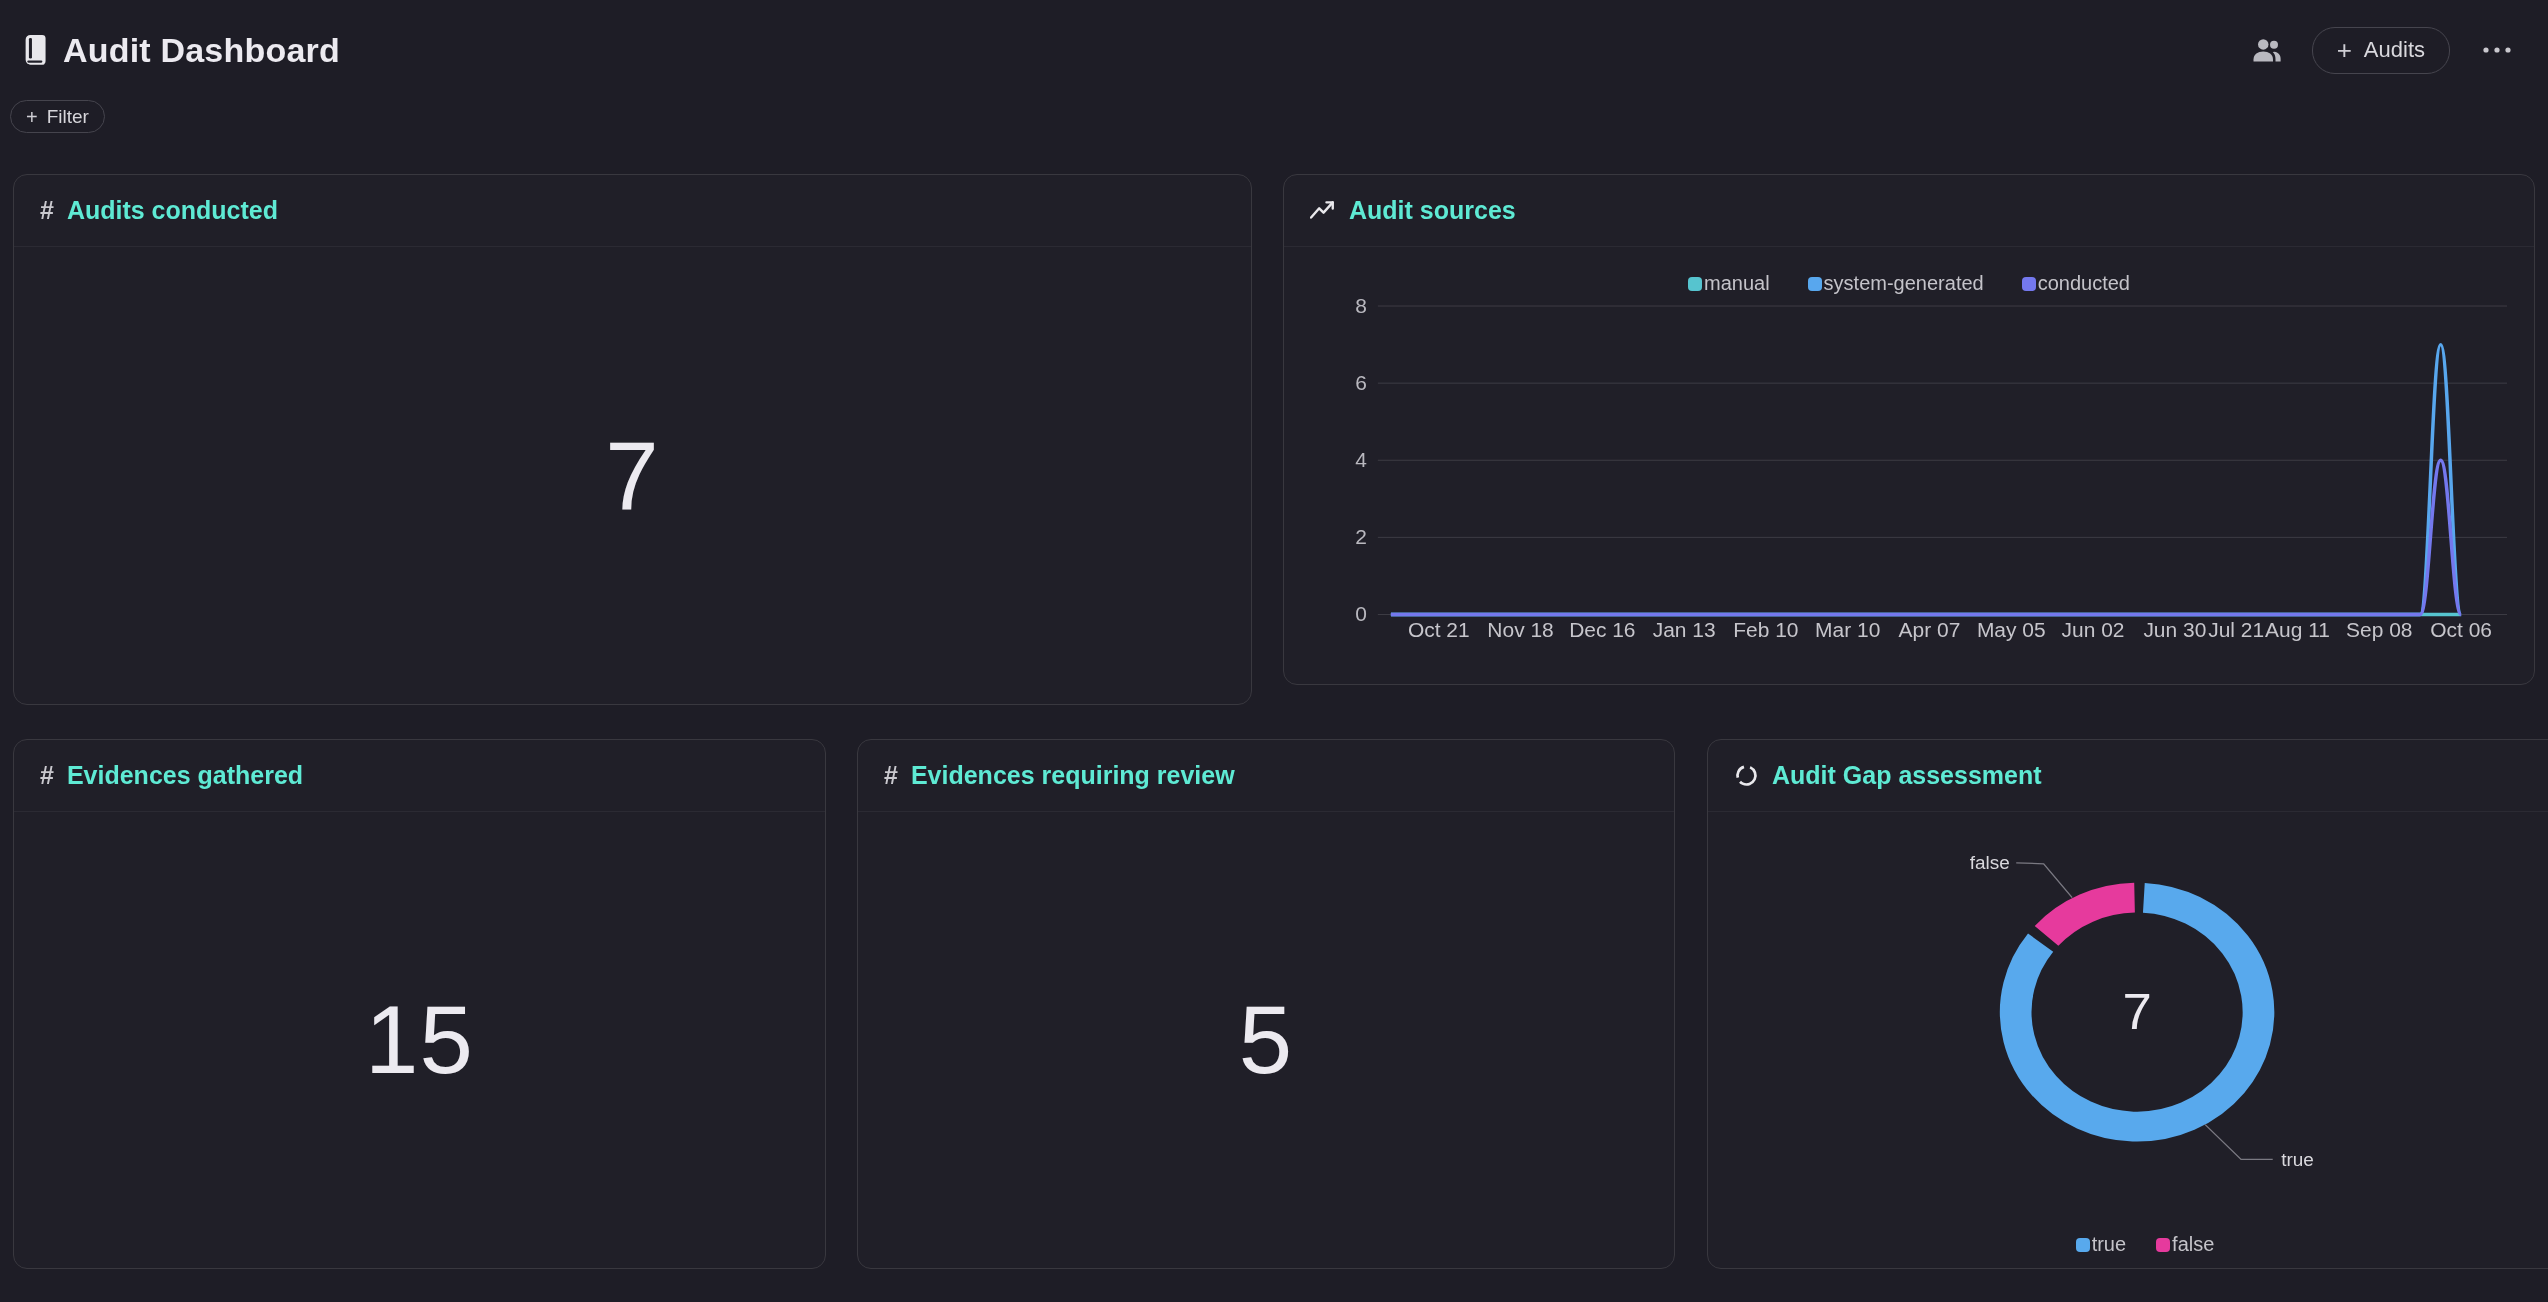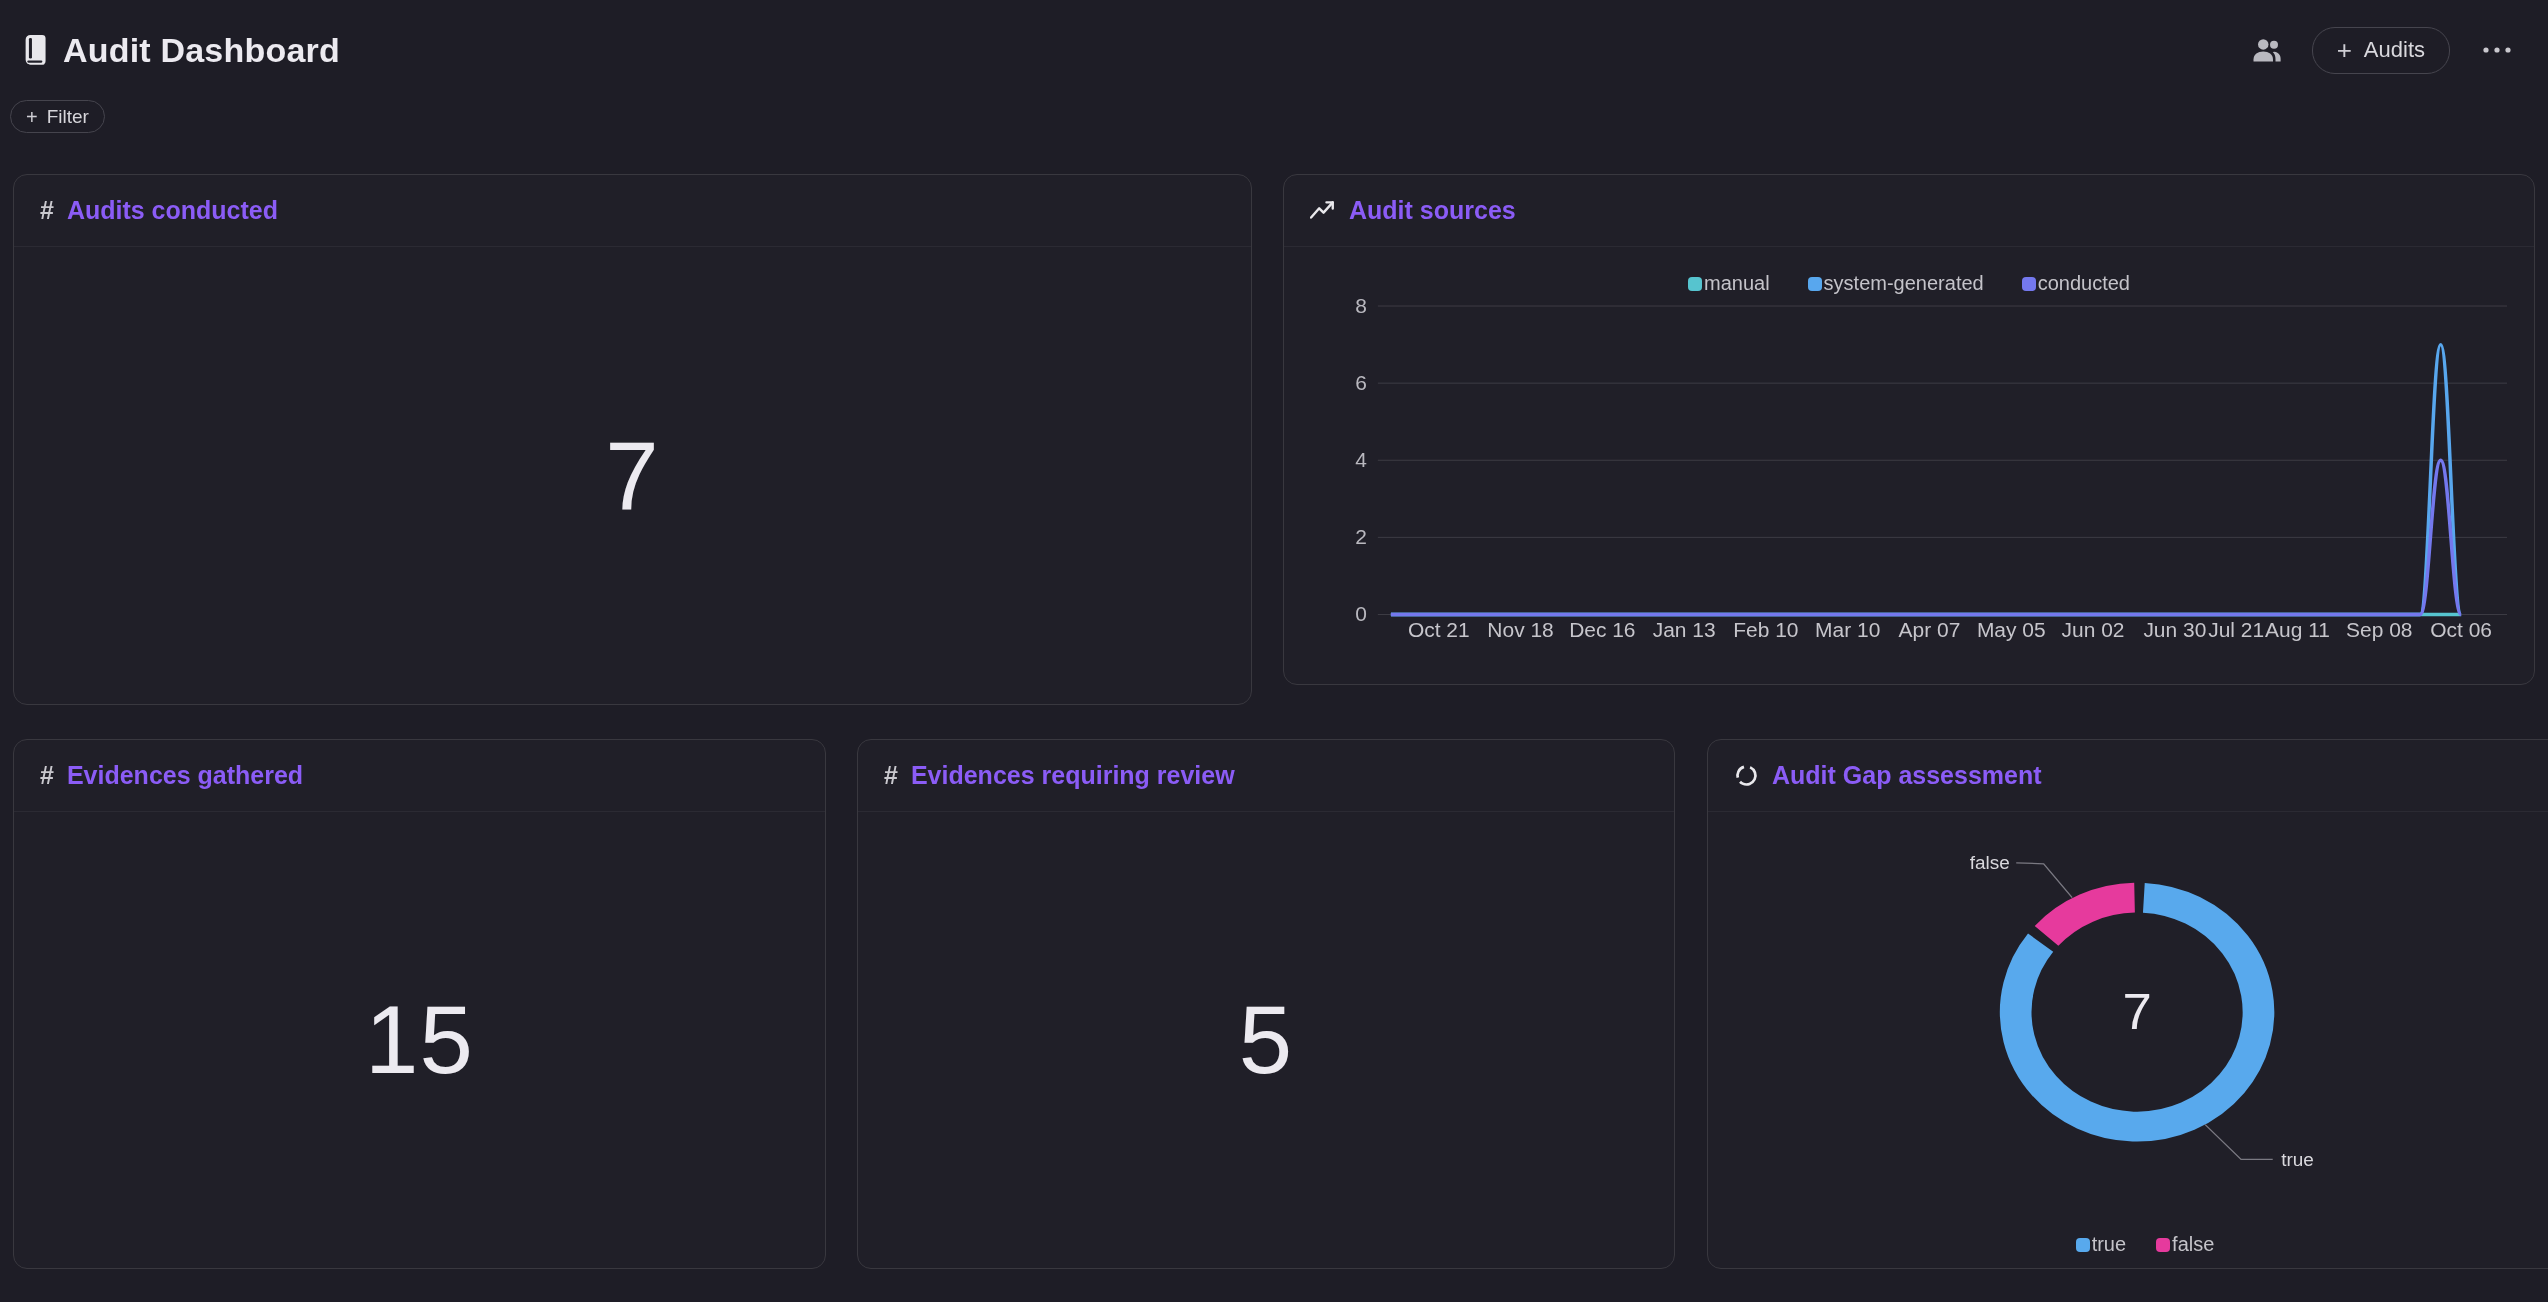--- a/index.html
+++ b/index.html
@@ -35,21 +35,21 @@
   
   .card {
     position:absolute; background:#201f28;
     border:1px solid #39383f; border-radius:14px;
     display:flex; flex-direction:column; overflow:hidden;
   }
   .card-header {
     height:72px; flex:0 0 72px; display:flex; align-items:center; gap:13px;
     padding:0 26px; border-bottom:1px solid #2b2a33;
   }
-  .card-title { font-size:25px; font-weight:700; color:#8b5cf6; }
+  .card-title { font-size:25px; font-weight:700; color:#5eead4; }
   .hash-glyph { font-size:25px; font-weight:700; color:#c9c8ce; }
   .card-body { position:relative; flex:1; }
   .stat-body { display:flex; align-items:center; justify-content:center; }
   .big-number { font-size:96px; font-weight:400; color:#eceaf0; letter-spacing:1px; }
   
   .chart-legend {
     position:absolute; left:0; right:0; top:25px;
     display:flex; justify-content:center; gap:38px; z-index:2;
   }
   .legend-item { display:flex; align-items:center; gap:2px; cursor:pointer; }

